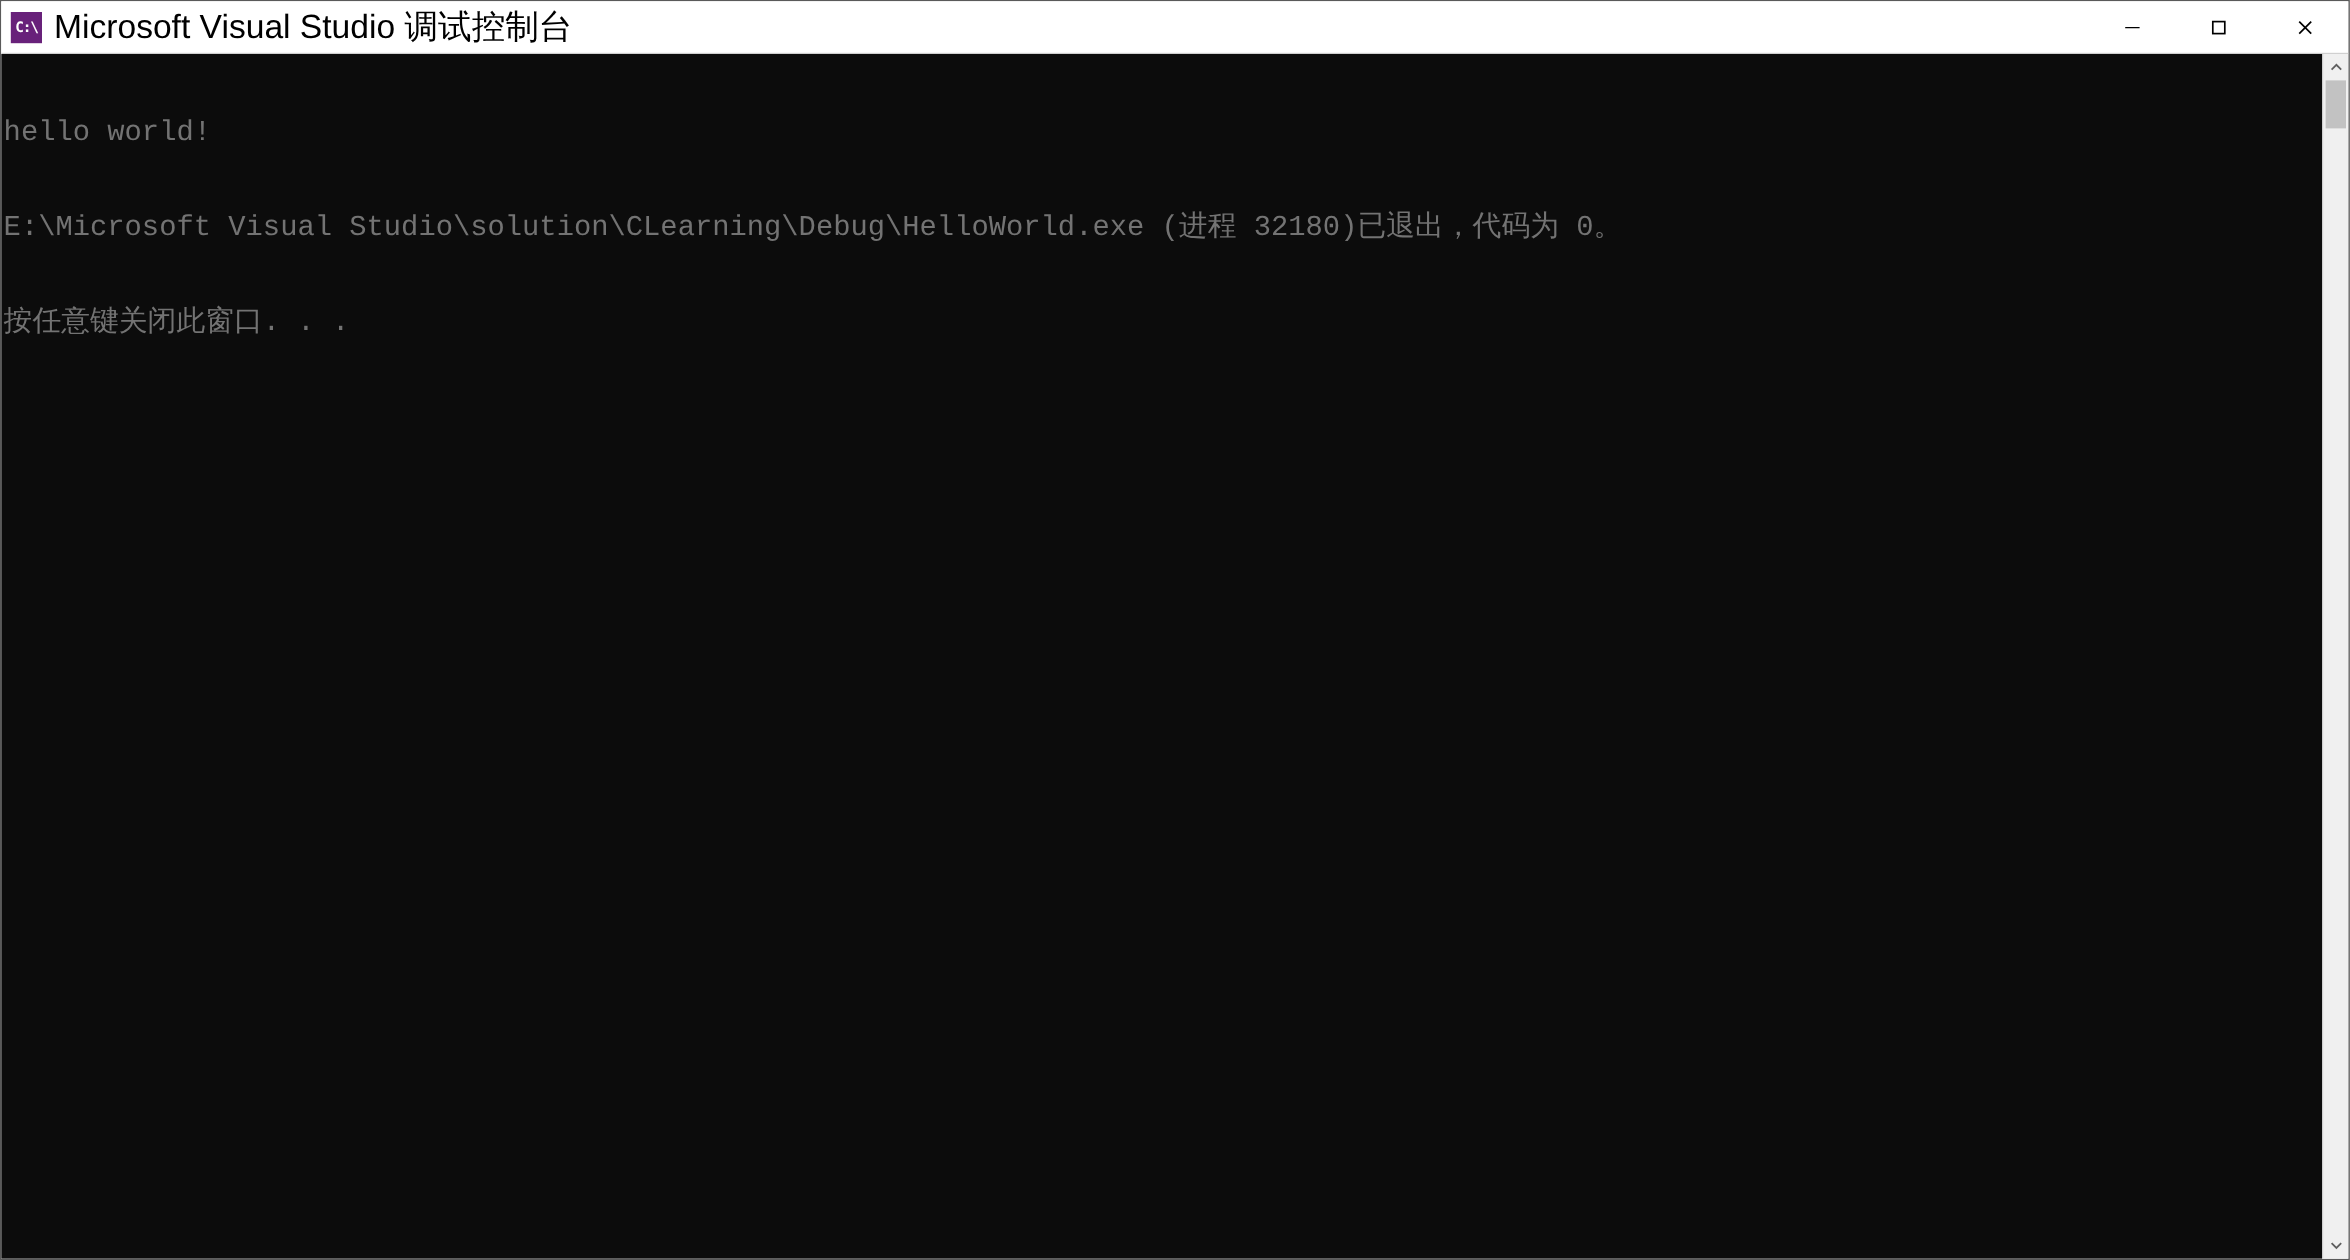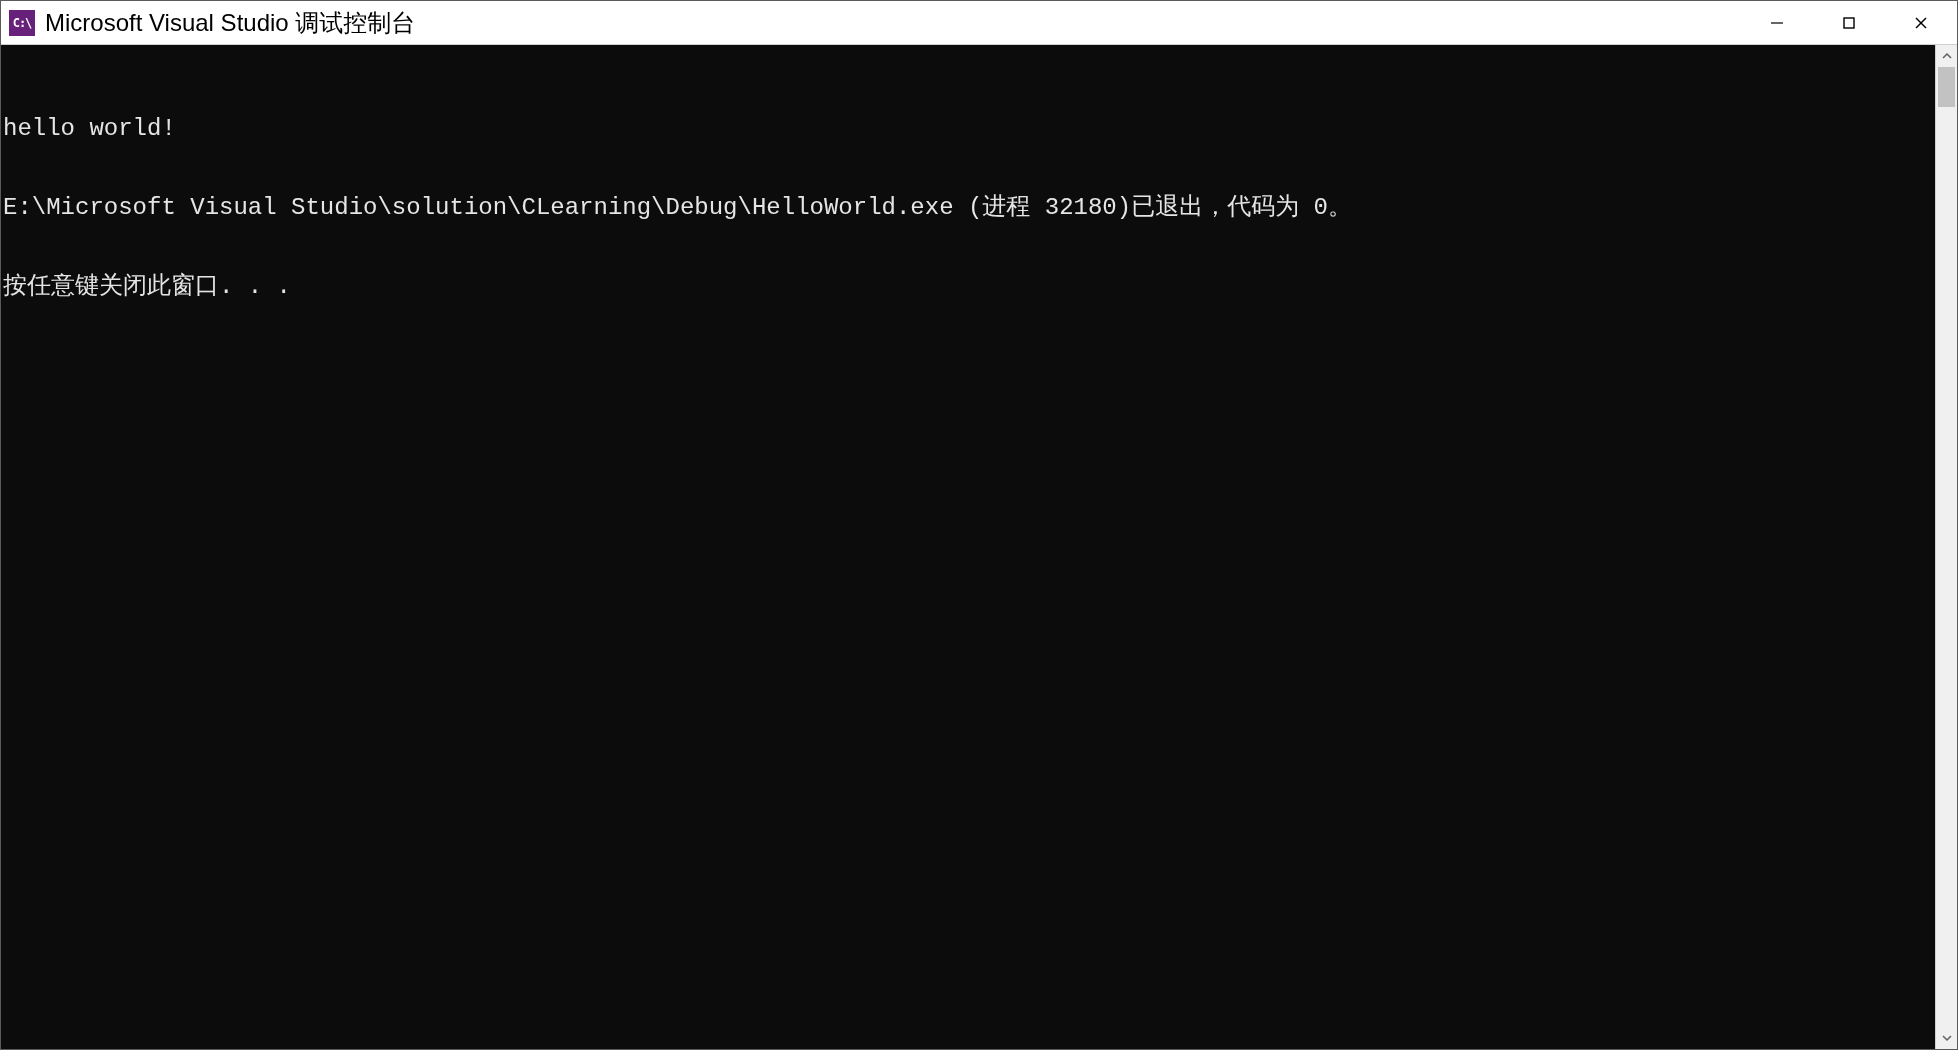--- a/index.html
+++ b/index.html
@@ -31,21 +31,21 @@
       align-items: center;
       justify-content: center;
       margin-right: 10px;
       font-family: Consolas, monospace;
       font-size: 12px;
       font-weight: bold;
       color: #ffffff;
       letter-spacing: -1px;
     }
     .window-title {
-      font-size: 24px;
+      font-size: 28px;
       color: #000000;
       flex: 1;
     }
     .window-controls {
       display: flex;
       height: 100%;
     }
     .win-ctrl {
       width: 72px;
       height: 100%;
@@ -60,26 +60,26 @@
     }
     .console-area {
       position: relative;
       width: 100%;
       height: calc(100% - 44px);
       display: flex;
     }
     .console-content {
       flex: 1;
       background: #0c0c0c;
-      color: #e5e5e5;
+      color: #737373;
       font-family: "NSimSun", "SimSun", Consolas, "Courier New", monospace;
       font-size: 24px;
       line-height: 1.1;
       white-space: pre;
-      padding: 18px 0 0 2px;
+      padding: 1px 0 0 2px;
       overflow: hidden;
     }
     .console-line {
       display: block;
     }
     .vscrollbar {
       width: 22px;
       background: #f0f0f0;
       display: flex;
       flex-direction: column;

